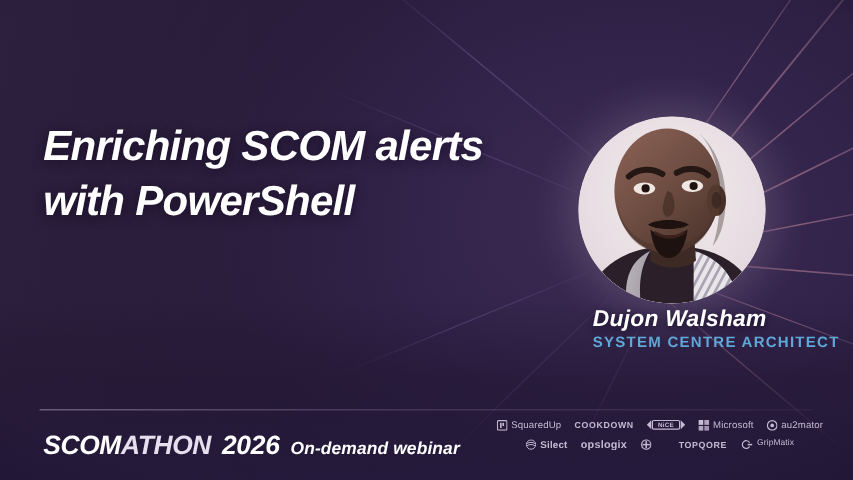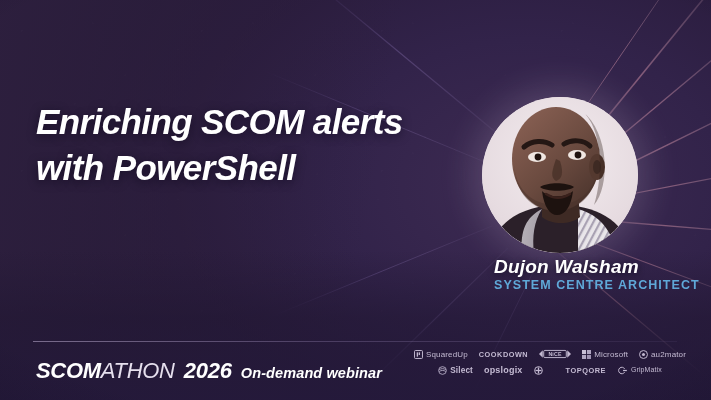--- a/index.html
+++ b/index.html
@@ -146,21 +146,21 @@
   .brand-scom {
     color: #ffffff;
     font-size: 22px;
     font-weight: bold;
     font-style: italic;
     letter-spacing: -0.3px;
   }
   .brand-athon {
     color: #e6e0ee;
     font-size: 22px;
-    font-weight: normal;
+    font-weight: bold;
     font-style: italic;
     letter-spacing: -0.3px;
     margin-left: -9px;
   }
   .brand-year {
     color: #ffffff;
     font-size: 22px;
     font-weight: bold;
     font-style: italic;
     letter-spacing: -0.2px;

